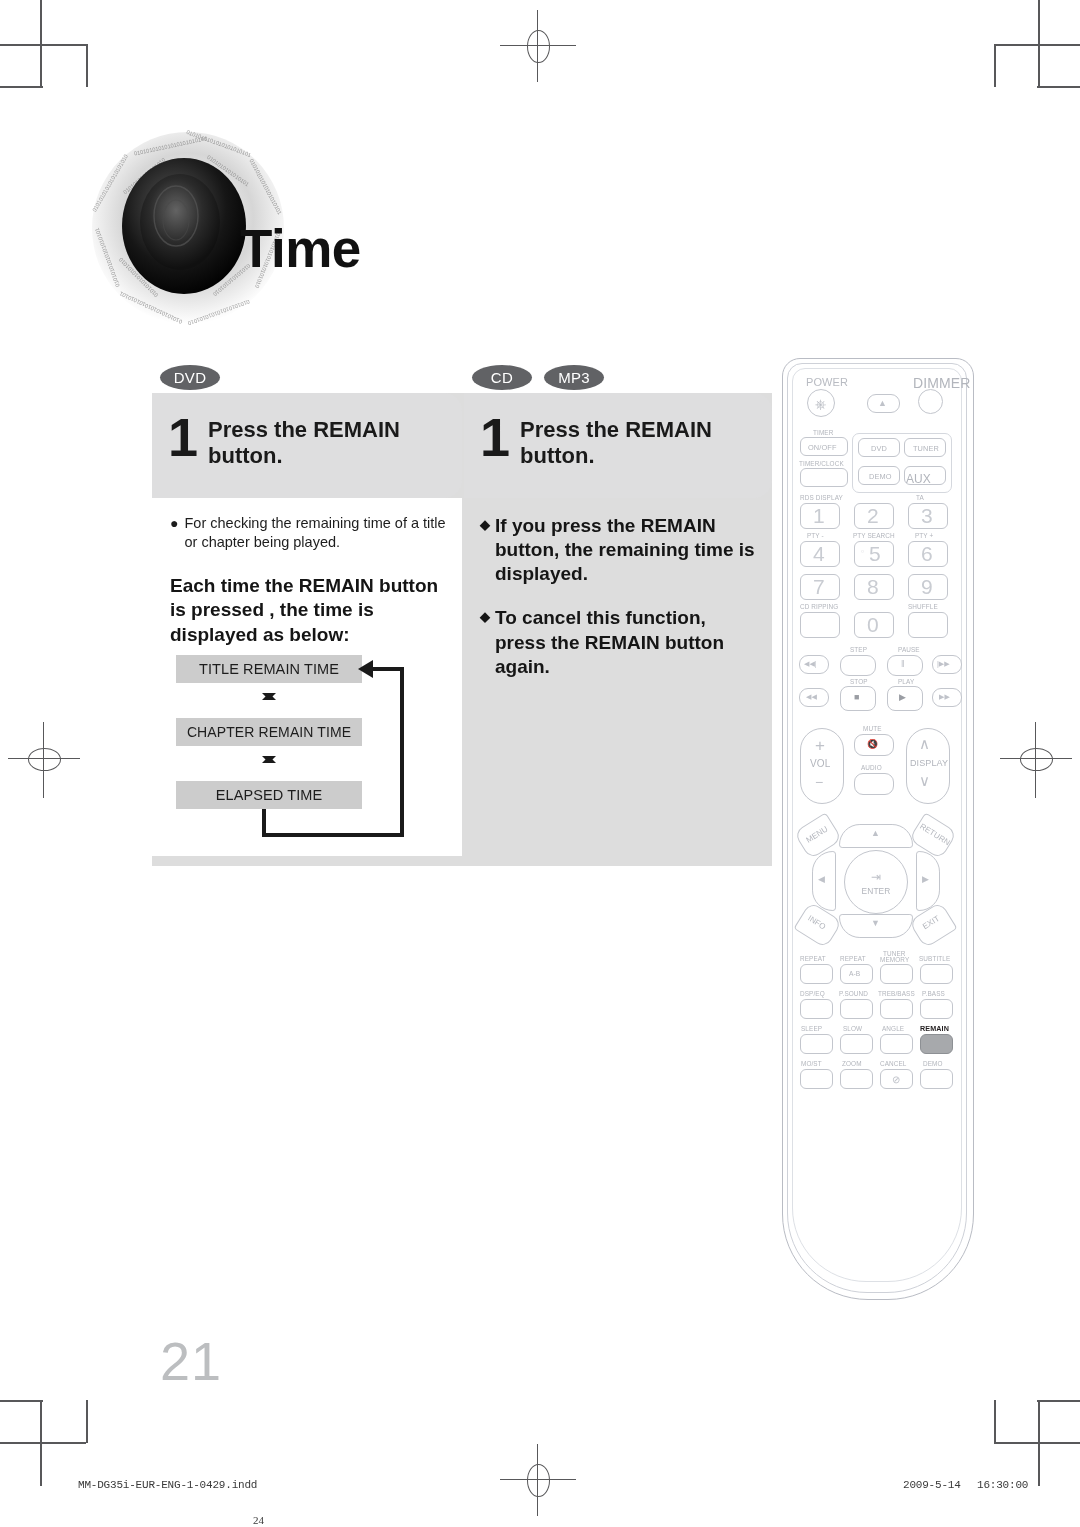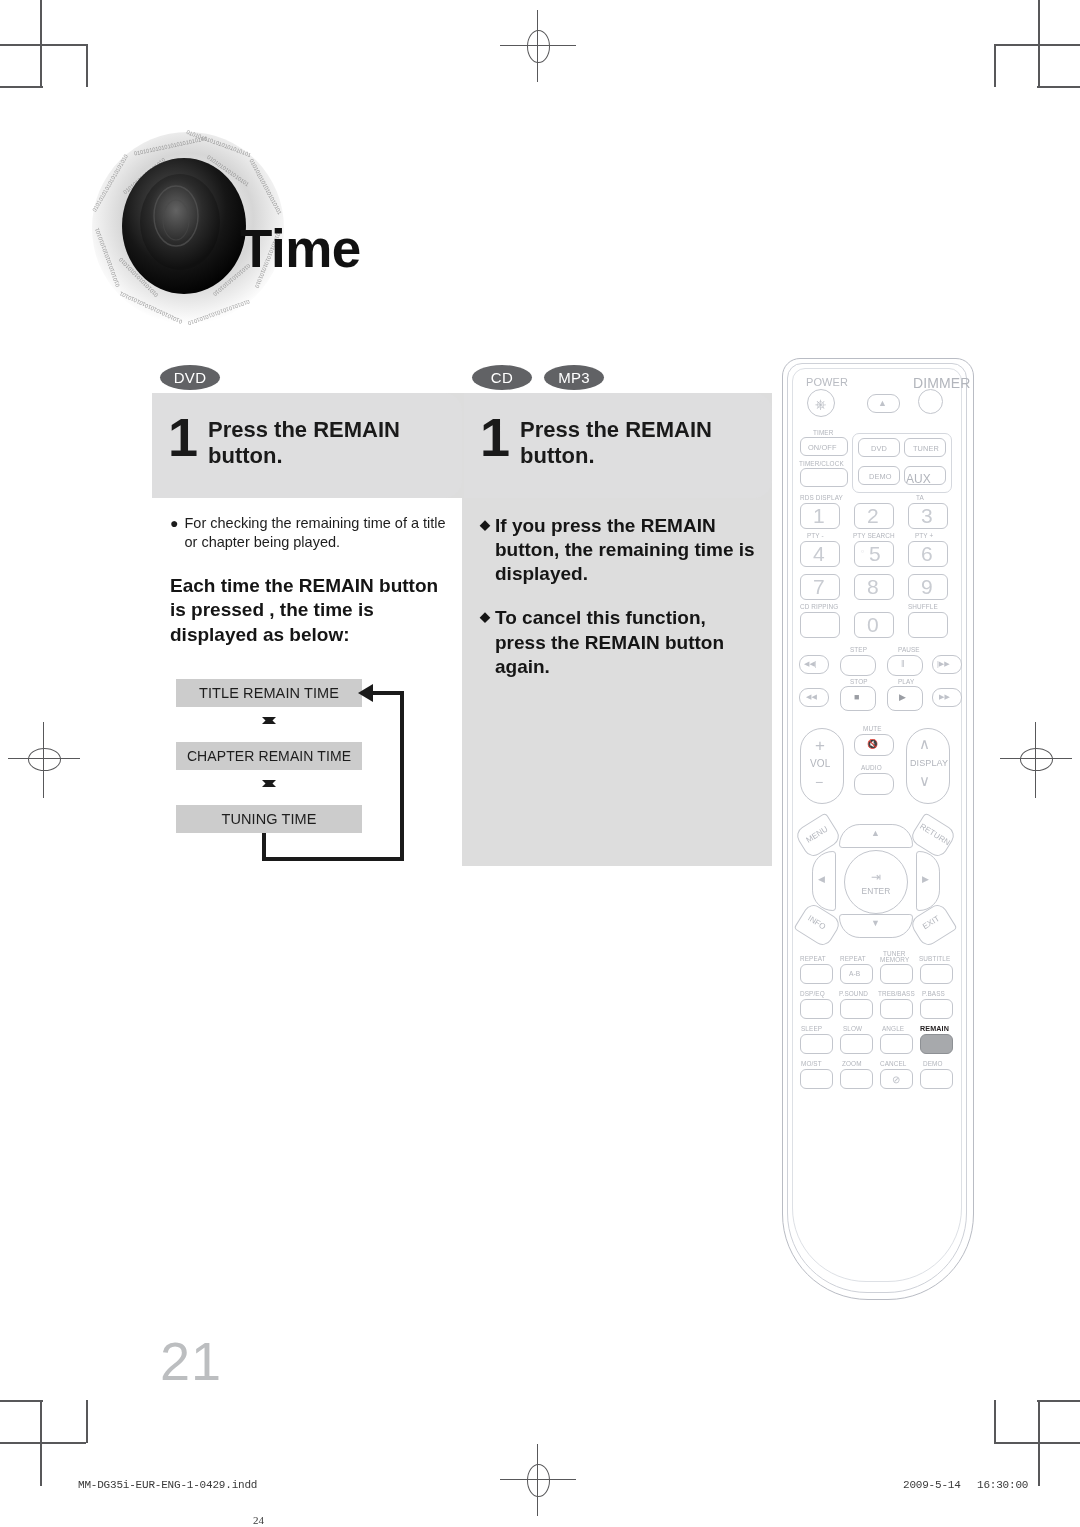--- a/index.html
+++ b/index.html
@@ -127,21 +127,21 @@
     margin-right: 6px;
     font-size: 14px;
     line-height: 1.32;
   }
 
   .lead-text {
     font-size: 19px;
     font-weight: bold;
     line-height: 1.27;
     color: #151515;
-    margin-bottom: 32px;
+    margin-bottom: 8px;
   }
 
   
   #flow {
     position: relative;
     width: 250px;
     height: 190px;
     margin-left: 6px;
   }
   .flow-box {
@@ -480,21 +480,21 @@
       <span>For checking the remaining time of a title or chapter being played.</span>
     </div>
 
     <div class="lead-text">Each time the REMAIN button is pressed , the time is displayed as below:</div>
 
     <div id="flow">
       <div class="flow-box b1">TITLE REMAIN TIME</div>
       <div class="flow-diamond d1"></div>
       <div class="flow-box b2">CHAPTER REMAIN TIME</div>
       <div class="flow-diamond d2"></div>
-      <div class="flow-box b3">TUNING TIME</div>
+      <div class="flow-box b3">ELAPSED TIME</div>
 
       <div class="loop-line loop-vert-left"></div>
       <div class="loop-line loop-horiz-bottom"></div>
       <div class="loop-line loop-vert-right"></div>
       <div class="loop-line loop-horiz-top"></div>
       <div class="loop-arrow"></div>
     </div>
   </div>
 </div>
 

